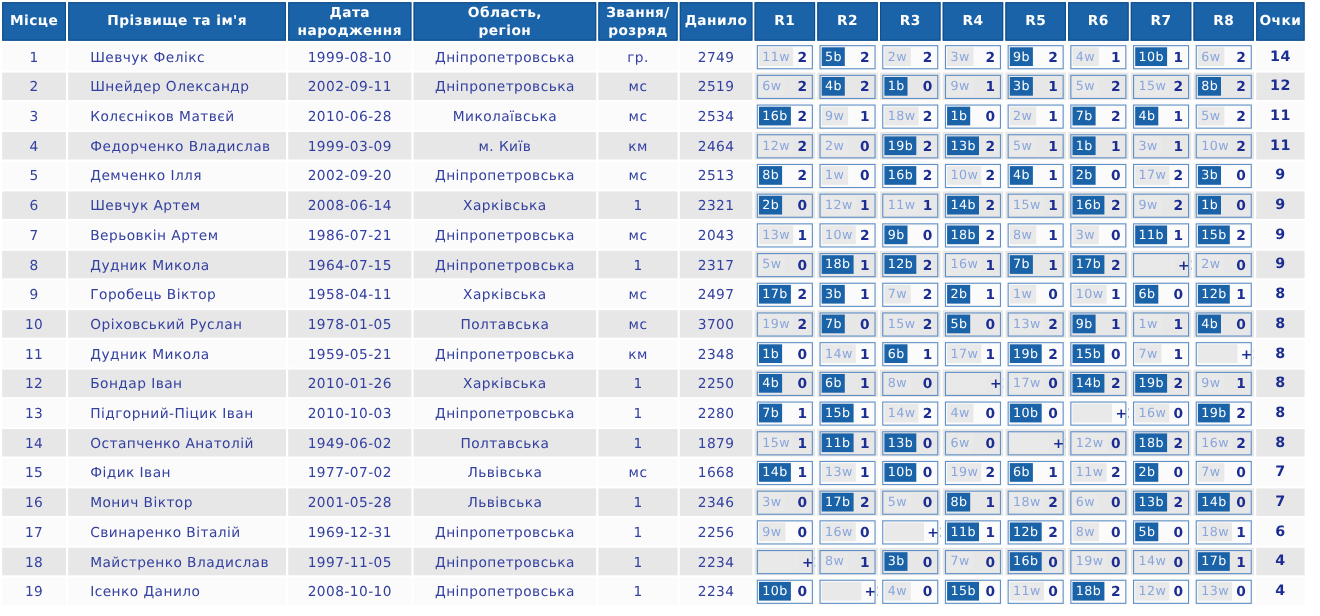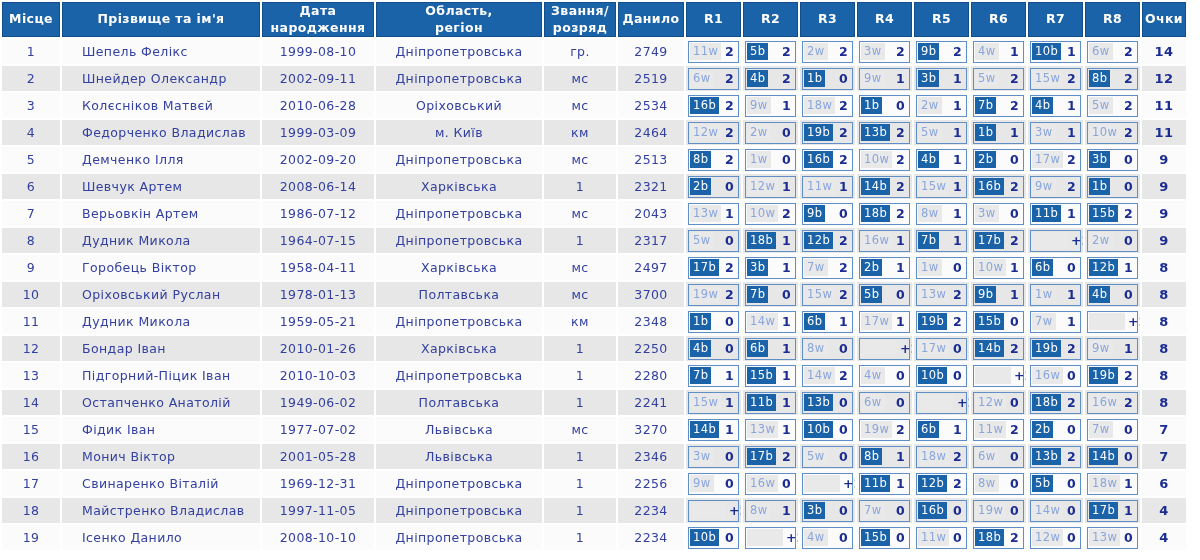--- a/index.html
+++ b/index.html
@@ -111,21 +111,21 @@
         <th>R5</th>
         <th>R6</th>
         <th>R7</th>
         <th>R8</th>
         <th>Очки</th>
       </tr>
   </thead>
   <tbody id="tbody">
       <tr class="odd">
     <td class="t-place">1</td>
-    <td class="t-name">Шепель Фелікс</td>
+    <td class="t-name">Шевчук Фелікс</td>
     <td class="t-dob">1999-08-10</td>
     <td class="t-region">Дніпропетровська</td>
     <td class="t-title">гр.</td>
     <td class="t-rating">2749</td>
     <td class="t-round">
           <div class="round-box">
             <span class="opp opp-w">11w</span>
             <span class="res">2</span>
           </div>
         </td>
@@ -227,21 +227,21 @@
             <span class="opp opp-b">8b</span>
             <span class="res">2</span>
           </div>
         </td>
         <td class="t-points">12</td>
   </tr>
       <tr class="odd">
     <td class="t-place">3</td>
     <td class="t-name">Колєсніков Матвєй</td>
     <td class="t-dob">2010-06-28</td>
-    <td class="t-region">Оріховський</td>
+    <td class="t-region">Миколаївська</td>
     <td class="t-title">мс</td>
     <td class="t-rating">2534</td>
     <td class="t-round">
           <div class="round-box">
             <span class="opp opp-b">16b</span>
             <span class="res">2</span>
           </div>
         </td>
         <td class="t-round">
           <div class="round-box">
@@ -454,21 +454,21 @@
           <div class="round-box">
             <span class="opp opp-b">1b</span>
             <span class="res">0</span>
           </div>
         </td>
         <td class="t-points">9</td>
   </tr>
       <tr class="odd">
     <td class="t-place">7</td>
     <td class="t-name">Верьовкін Артем</td>
-    <td class="t-dob">1986-07-12</td>
+    <td class="t-dob">1986-07-21</td>
     <td class="t-region">Дніпропетровська</td>
     <td class="t-title">мс</td>
     <td class="t-rating">2043</td>
     <td class="t-round">
           <div class="round-box">
             <span class="opp opp-w">13w</span>
             <span class="res">1</span>
           </div>
         </td>
         <td class="t-round">
@@ -625,21 +625,21 @@
           <div class="round-box">
             <span class="opp opp-b">12b</span>
             <span class="res">1</span>
           </div>
         </td>
         <td class="t-points">8</td>
   </tr>
       <tr class="even">
     <td class="t-place">10</td>
     <td class="t-name">Оріховський Руслан</td>
-    <td class="t-dob">1978-01-13</td>
+    <td class="t-dob">1978-01-05</td>
     <td class="t-region">Полтавська</td>
     <td class="t-title">мс</td>
     <td class="t-rating">3700</td>
     <td class="t-round">
           <div class="round-box">
             <span class="opp opp-w">19w</span>
             <span class="res">2</span>
           </div>
         </td>
         <td class="t-round">
@@ -856,21 +856,21 @@
           </div>
         </td>
         <td class="t-points">8</td>
   </tr>
       <tr class="even">
     <td class="t-place">14</td>
     <td class="t-name">Остапченко Анатолій</td>
     <td class="t-dob">1949-06-02</td>
     <td class="t-region">Полтавська</td>
     <td class="t-title">1</td>
-    <td class="t-rating">2241</td>
+    <td class="t-rating">1879</td>
     <td class="t-round">
           <div class="round-box">
             <span class="opp opp-w">15w</span>
             <span class="res">1</span>
           </div>
         </td>
         <td class="t-round">
           <div class="round-box">
             <span class="opp opp-b">11b</span>
             <span class="res">1</span>
@@ -913,21 +913,21 @@
           </div>
         </td>
         <td class="t-points">8</td>
   </tr>
       <tr class="odd">
     <td class="t-place">15</td>
     <td class="t-name">Фідик Іван</td>
     <td class="t-dob">1977-07-02</td>
     <td class="t-region">Львівська</td>
     <td class="t-title">мс</td>
-    <td class="t-rating">3270</td>
+    <td class="t-rating">1668</td>
     <td class="t-round">
           <div class="round-box">
             <span class="opp opp-b">14b</span>
             <span class="res">1</span>
           </div>
         </td>
         <td class="t-round">
           <div class="round-box">
             <span class="opp opp-w">13w</span>
             <span class="res">1</span>

